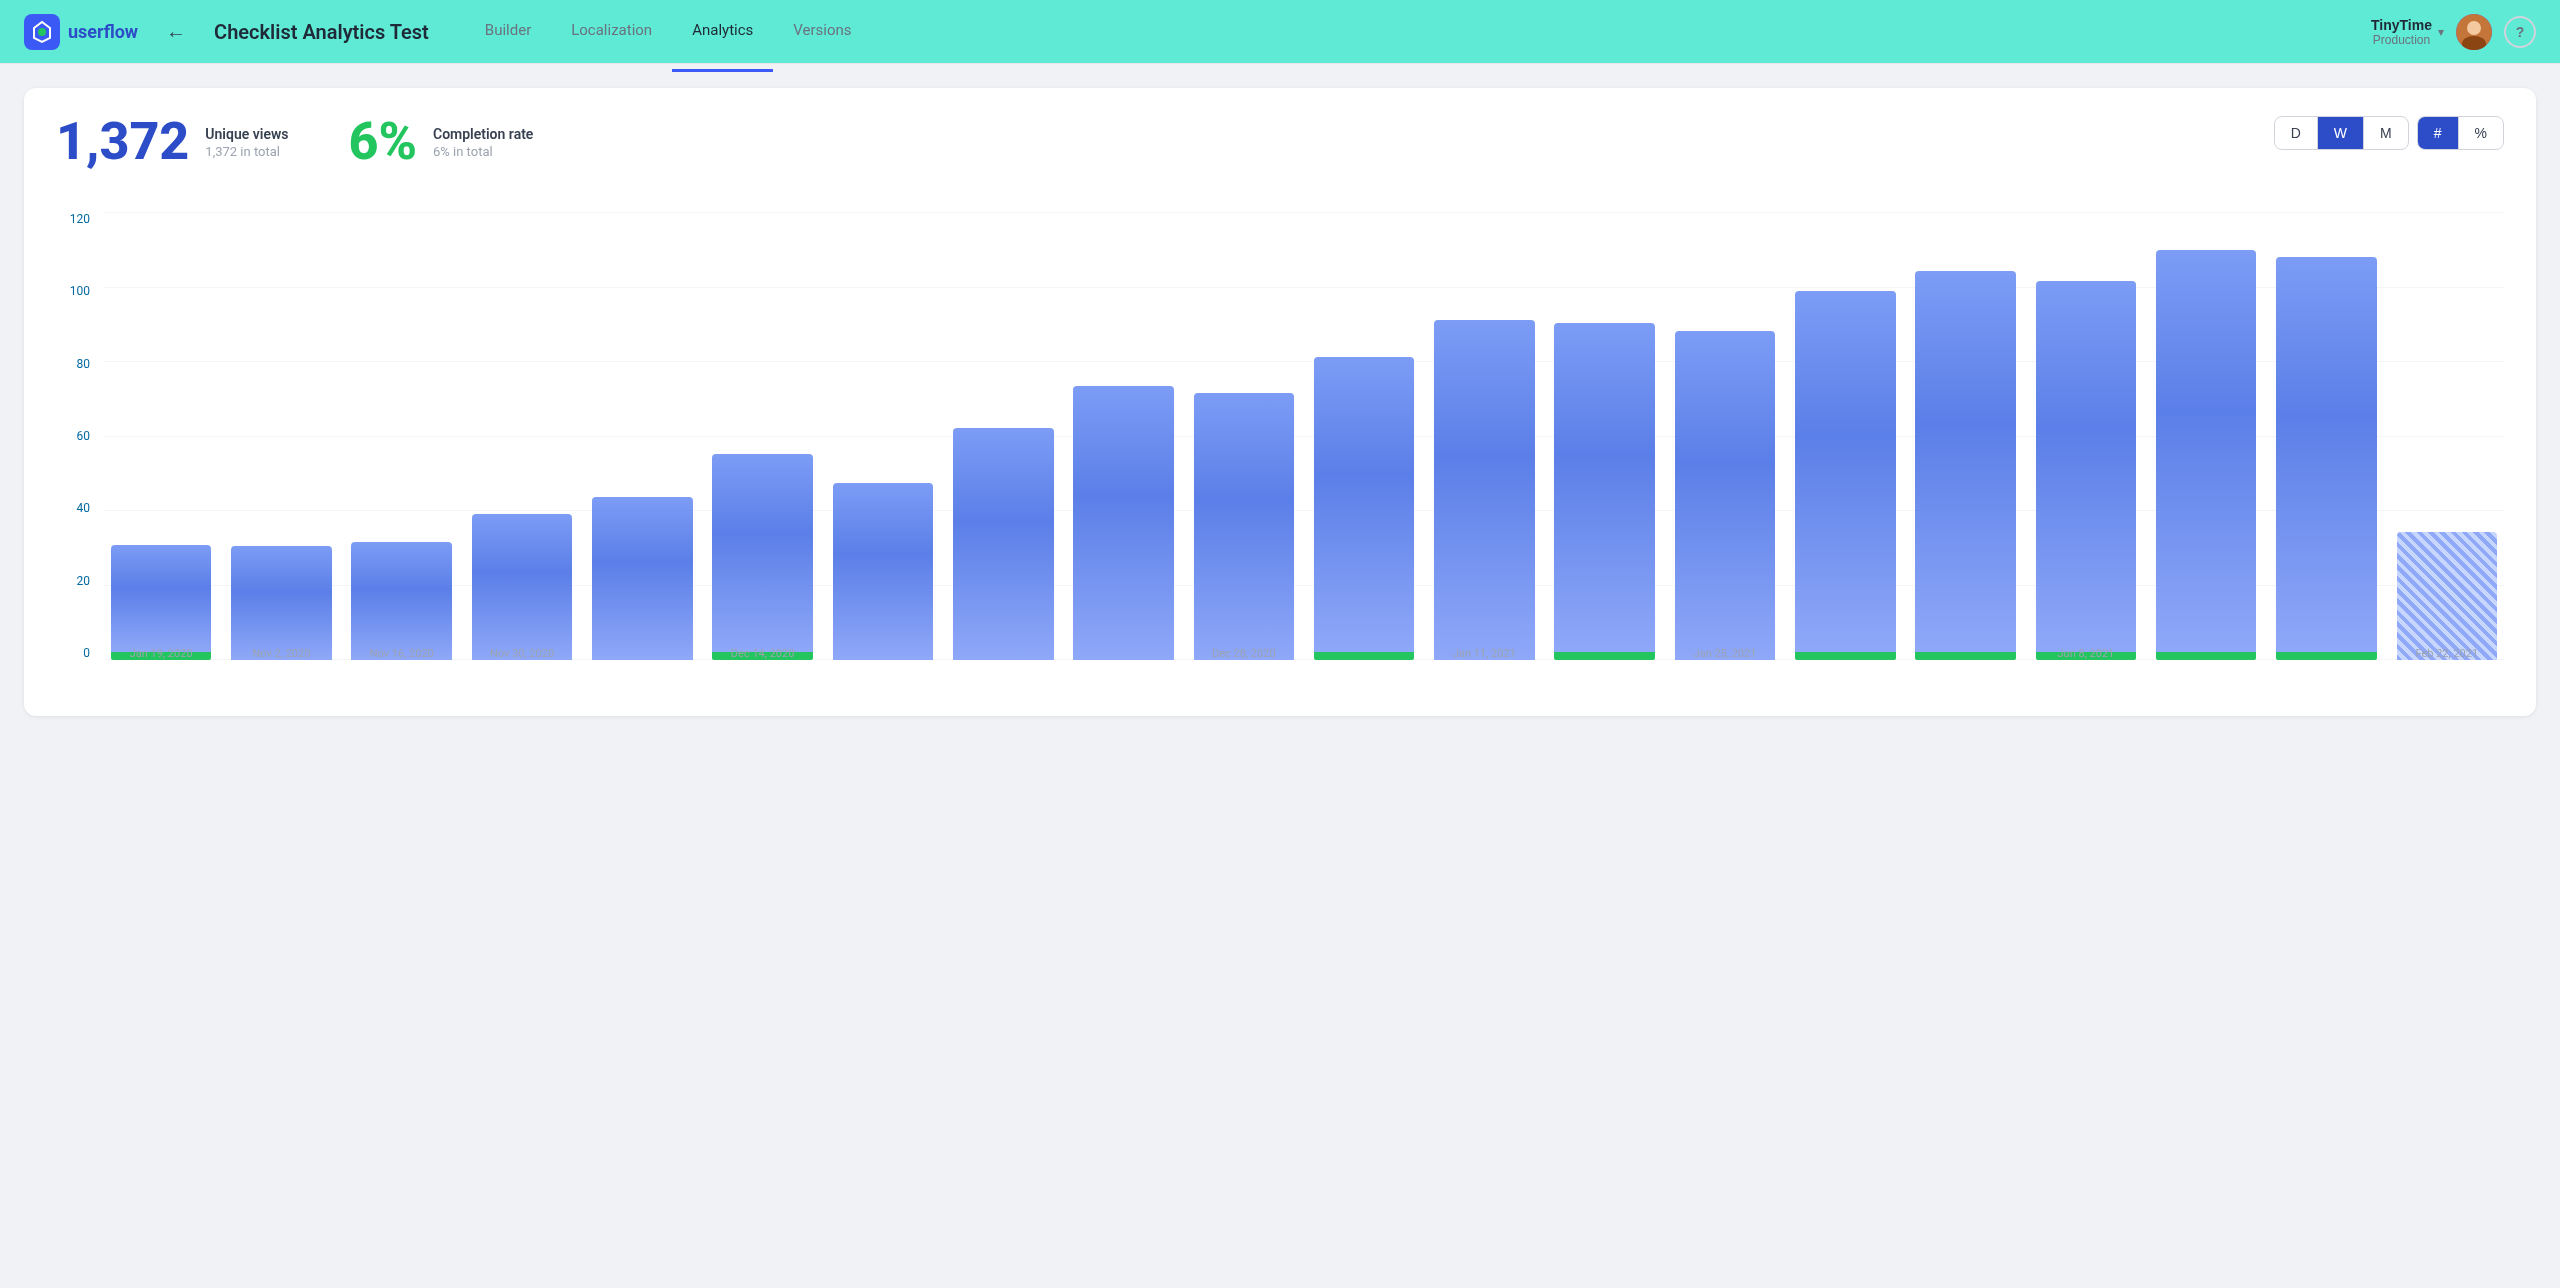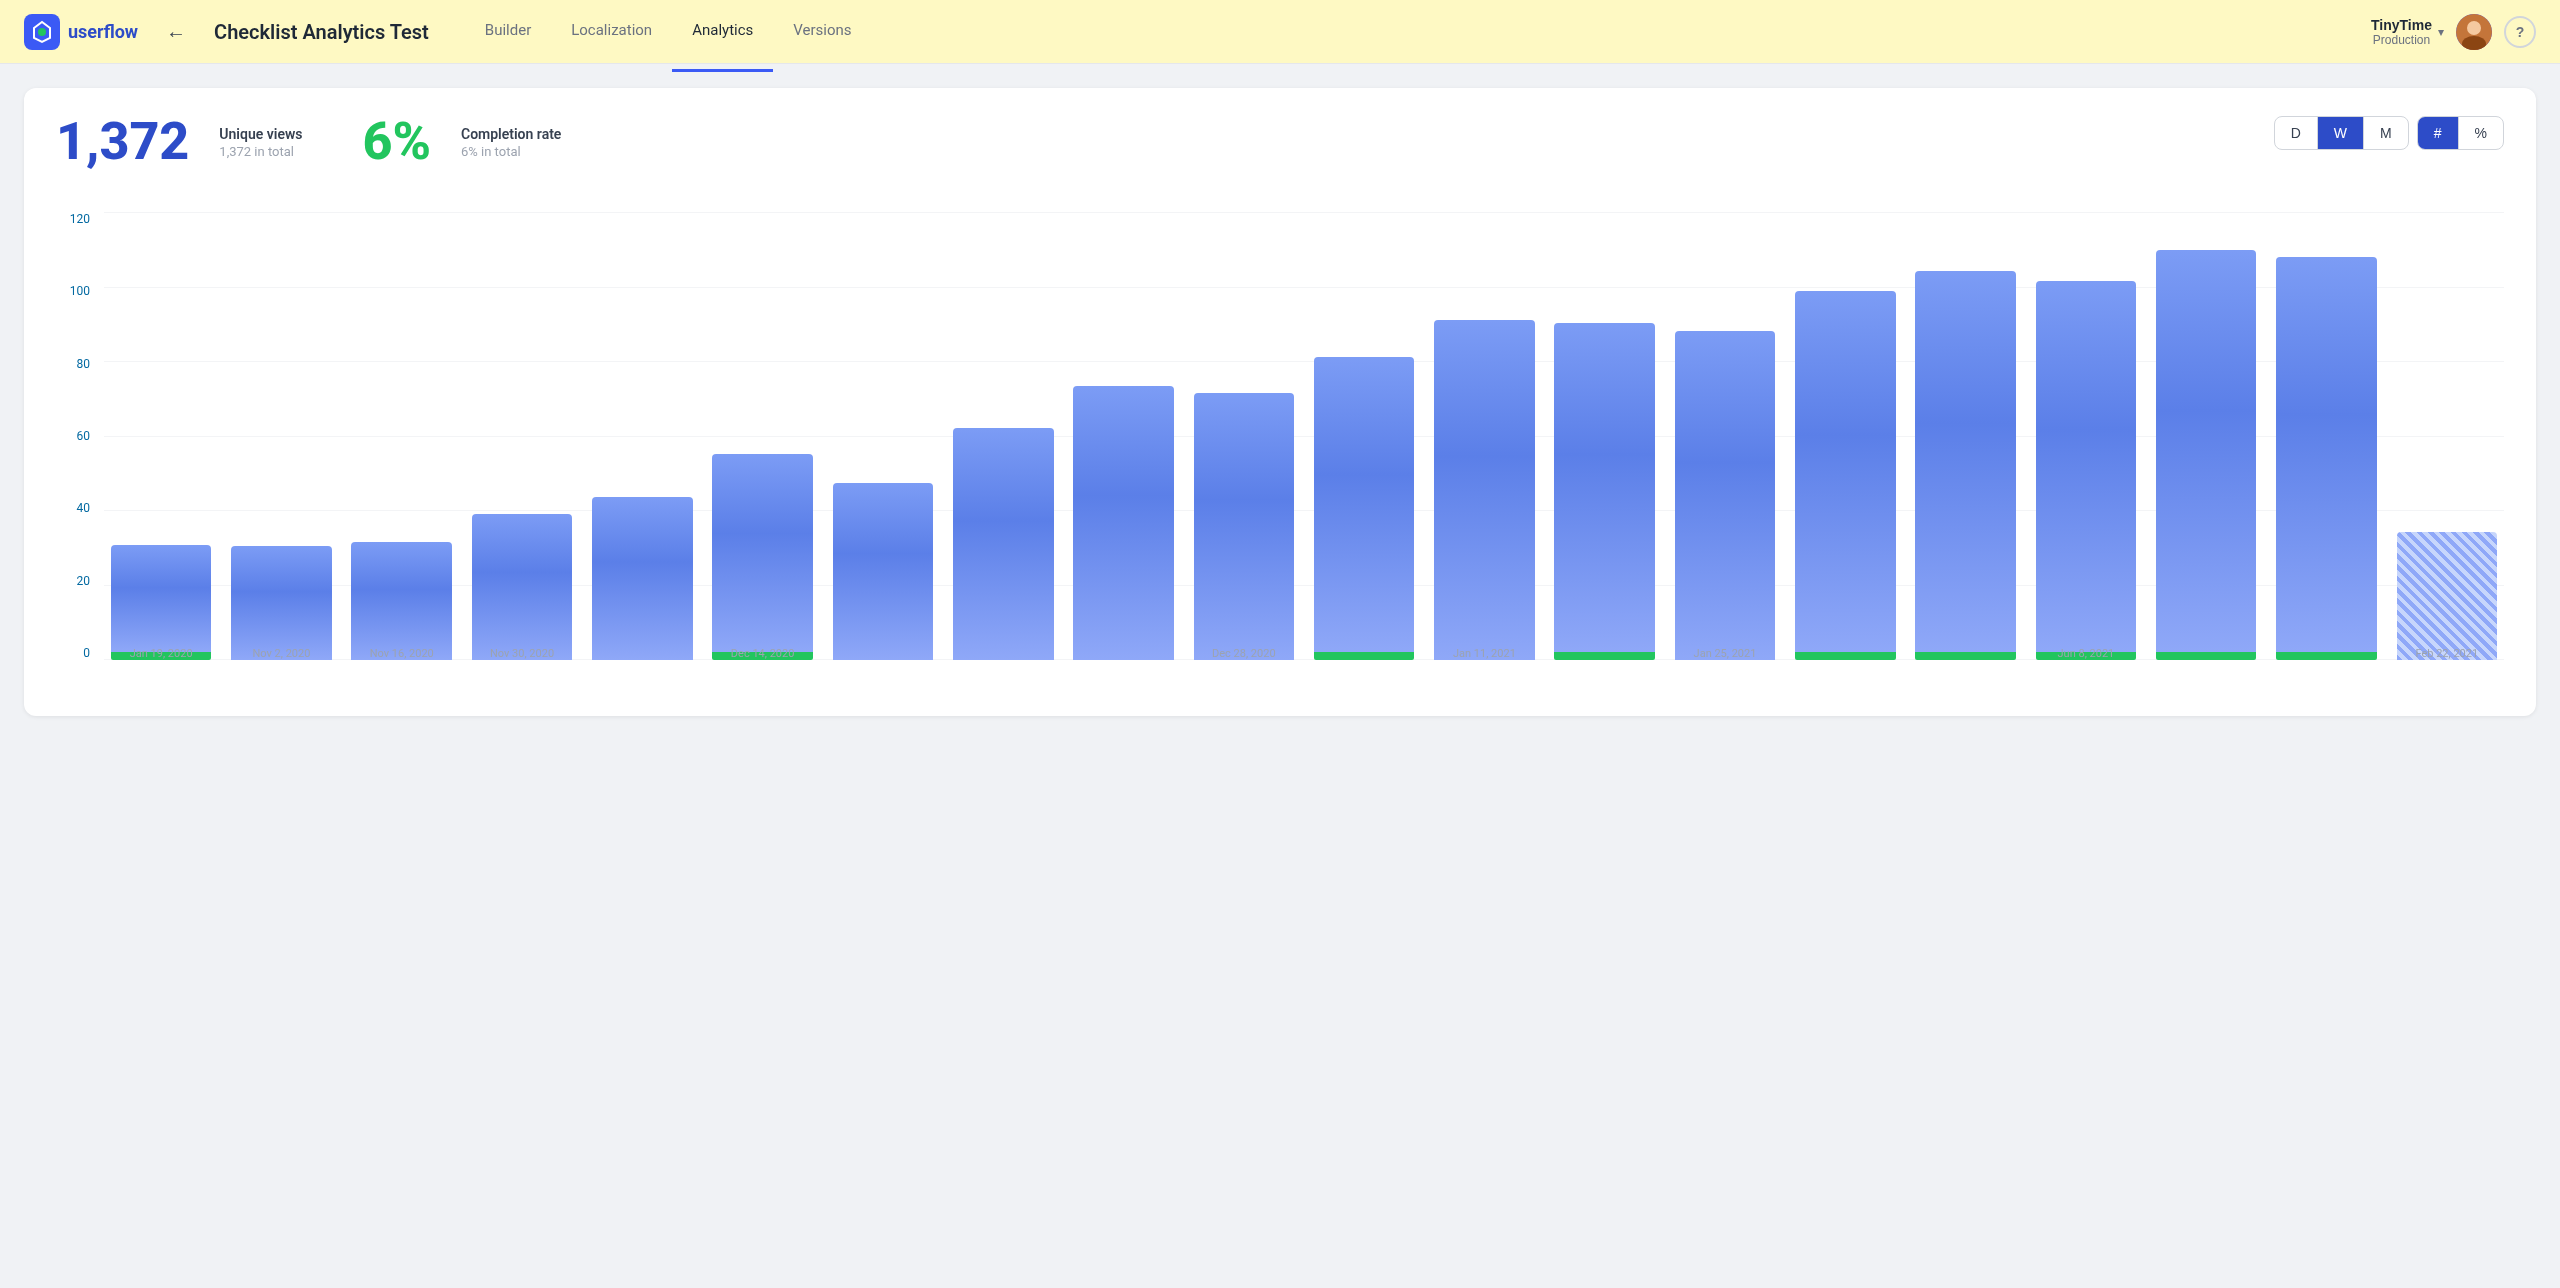--- a/index.html
+++ b/index.html
@@ -4,21 +4,21 @@
   <style>
     * { box-sizing: border-box; margin: 0; padding: 0; }
     body {
       font-family: -apple-system, BlinkMacSystemFont, 'Segoe UI', Roboto, sans-serif;
       background: #f0f2f5;
       min-height: 100vh;
     }
 
     
     .header {
-      background: #fef9c3;
+      background: #5eead4;
       border-bottom: 1px solid #e5e7eb;
       display: flex;
       align-items: center;
       padding: 0 24px;
       height: 64px;
       gap: 20px;
     }
     .logo {
       display: flex;
       align-items: center;
@@ -134,21 +134,21 @@
     
     .stats-row {
       display: flex;
       align-items: flex-start;
       gap: 60px;
       margin-bottom: 24px;
     }
     .stat-block {
       display: flex;
       align-items: center;
-      gap: 30px;
+      gap: 16px;
     }
     .stat-number {
       font-size: 52px;
       font-weight: 800;
       color: #2d4cc8;
       line-height: 1;
     }
     .stat-number.green {
       color: #22c55e;
     }

